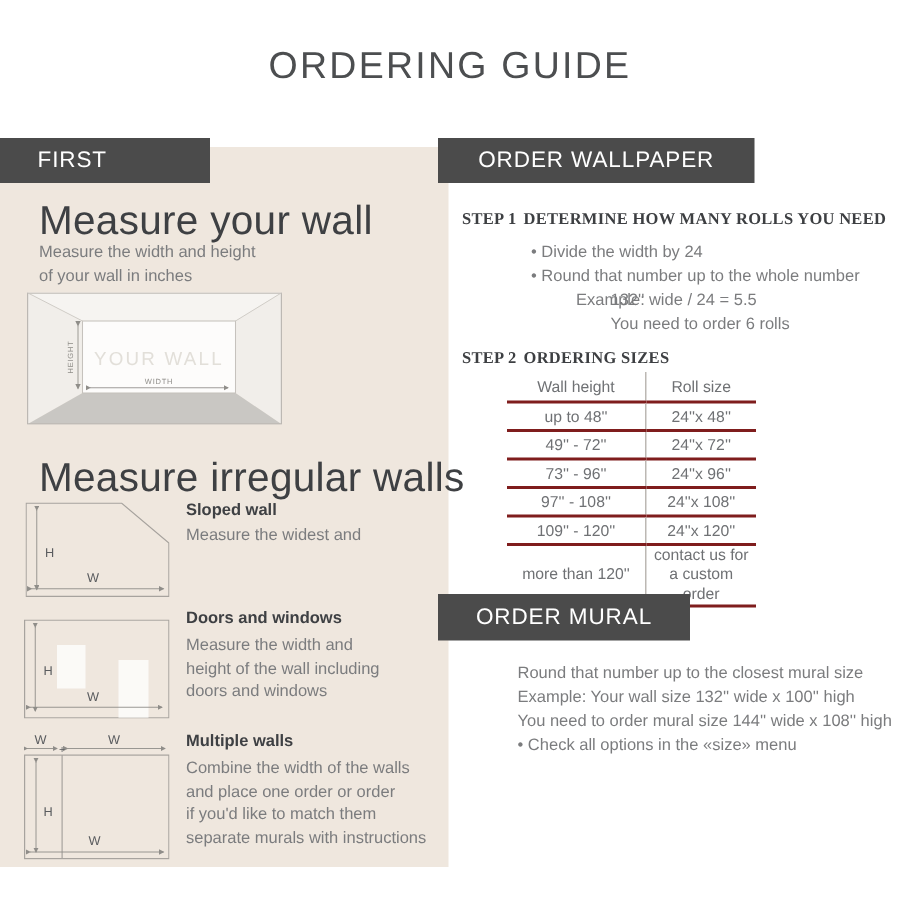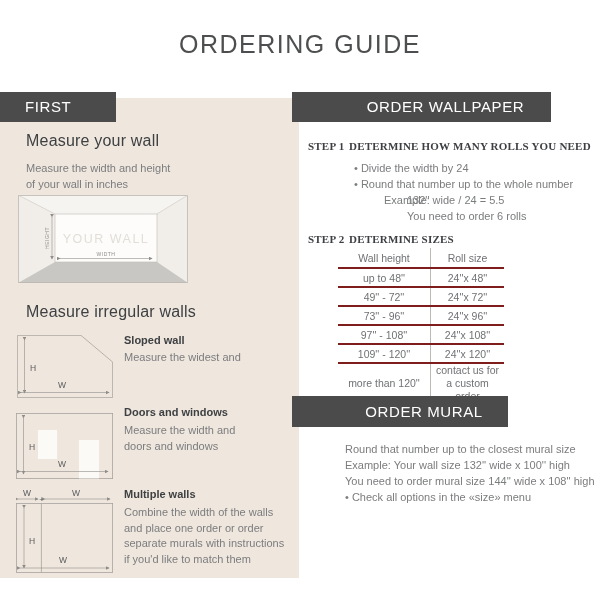--- a/index.html
+++ b/index.html
@@ -15,27 +15,27 @@
     top:30px;left:0;width:600px;text-align:center;
     font-size:25px;letter-spacing:1.5px;color:#4c4e50;font-weight:400;
   }
 
   
   .beige-panel{left:0;top:98px;width:299px;height:480px;background:#efe7de;}
 
   
   .banner{
     background:#4b4b4b;color:#ffffff;font-size:15px;letter-spacing:.6px;
-    height:30px;line-height:30px;padding-left:48px;
+    height:30px;line-height:30px;
   }
-  .banner-first{left:0;top:92px;width:116px;padding-left:25px;box-sizing:border-box;}
+  .banner-first{left:0;top:92px;width:140px;padding-left:25px;box-sizing:border-box;}
   .banner-wallpaper{left:292px;top:92px;width:211px;text-align:center;}
   .banner-mural{left:292px;top:396px;width:168px;height:31px;line-height:31px;text-align:center;}
 
-  .h1{font-size:16px;color:#3e4043;font-weight:400;letter-spacing:.2px;}
+  .h1{font-size:27px;color:#3e4043;font-weight:400;letter-spacing:.2px;}
   .gray{font-size:11px;color:#7b7c7e;line-height:16px;}
   .item-title{font-size:11px;font-weight:700;color:#3e4043;}
   .item-desc{font-size:11px;color:#7b7c7e;line-height:15.5px;}
 
   
   .step-caps{font-size:11px;font-weight:700;color:#3d3f42;letter-spacing:.2px;font-family:Liberation Serif, serif;}
   .body-line{font-size:11px;color:#7b7c7e;line-height:16px;}
 
   
   table.sizes{border-collapse:collapse;table-layout:fixed;width:166px;}
@@ -107,56 +107,57 @@
   <rect x="22" y="17" width="19" height="29" fill="#fbfaf7"></rect>
   <rect x="63" y="27" width="20" height="38.4" fill="#fbfaf7"></rect>
   <line x1="7.5" y1="5" x2="7.5" y2="61" stroke="#8f8d89" stroke-width="0.6" marker-start="url(#ah)" marker-end="url(#ah)"></line>
   <text x="13" y="37" class="diagram-label">H</text>
   <line x1="4" y1="58.5" x2="92" y2="58.5" stroke="#8f8d89" stroke-width="0.6" marker-start="url(#ah)" marker-end="url(#ah)"></line>
   <text x="46" y="54" text-anchor="middle" class="diagram-label">W</text>
 </svg>
 <div class="abs item-title" style="left:124px;top:406px;">Doors and windows</div>
 <div class="abs item-desc" style="left:124px;top:423px;">
   <div>Measure the width and</div>
+  <div>height of the wall including</div>
   <div>doors and windows</div>
 </div>
 
 <svg class="abs" style="left:16px;top:487px;" width="97" height="88" viewBox="0 0 97 88">
   <rect x="0.4" y="16.4" width="96.2" height="69" fill="none" stroke="#a7a39e" stroke-width="0.8"></rect>
   <line x1="25.4" y1="16.4" x2="25.4" y2="85.4" stroke="#a7a39e" stroke-width="0.8"></line>
   <line x1="2" y1="12" x2="22" y2="12" stroke="#8f8d89" stroke-width="0.6" marker-start="url(#ah)" marker-end="url(#ah)"></line>
   <line x1="29" y1="12" x2="94" y2="12" stroke="#8f8d89" stroke-width="0.6" marker-start="url(#ah)" marker-end="url(#ah)"></line>
   <text x="11" y="9" text-anchor="middle" class="diagram-label">W</text>
   <text x="25.4" y="15" text-anchor="middle" class="diagram-label" style="font-size:7px;">+</text>
   <text x="60" y="9" text-anchor="middle" class="diagram-label">W</text>
   <line x1="8" y1="21" x2="8" y2="81" stroke="#8f8d89" stroke-width="0.6" marker-start="url(#ah)" marker-end="url(#ah)"></line>
   <text x="13" y="57" class="diagram-label">H</text>
   <line x1="4" y1="81" x2="93" y2="81" stroke="#8f8d89" stroke-width="0.6" marker-start="url(#ah)" marker-end="url(#ah)"></line>
   <text x="47" y="76" text-anchor="middle" class="diagram-label">W</text>
 </svg>
 <div class="abs item-title" style="left:124px;top:488px;">Multiple walls</div>
 <div class="abs item-desc" style="left:124px;top:505px;">
   <div>Combine the width of the walls</div>
   <div>and place one order or order</div>
+  <div>if you'd like to match them</div>
   <div>separate murals with instructions</div>
-  <div>if you'd like to match them</div>
 </div>
 
 <div class="abs banner banner-wallpaper">ORDER WALLPAPER</div>
 
 <div class="abs step-caps" style="left:308px;top:140px;">STEP 1</div>
 <div class="abs step-caps" style="left:349px;top:140px;">DETERMINE HOW MANY ROLLS YOU NEED</div>
 <div class="abs body-line" style="left:354px;top:160px;">• Divide the width by 24</div>
 <div class="abs body-line" style="left:354px;top:176px;">• Round that number up to the whole number</div>
 <div class="abs body-line" style="left:372px;top:192px;padding-left:12px;">Example:</div>
 <div class="abs body-line" style="left:407px;top:192px;">132'' wide / 24 = 5.5</div>
 <div class="abs body-line" style="left:407px;top:208px;">You need to order 6 rolls</div>
 
 <div class="abs step-caps" style="left:308px;top:233px;">STEP 2</div>
-<div class="abs step-caps" style="left:349px;top:233px;">DETERMINE SIZES</div>
+<div class="abs step-caps" style="left:349px;top:233px;">ORDERING SIZES</div>
 
 <table class="abs sizes" style="left:338px;top:248px;">
   <tbody>
       <tr>
     <th>Wall height</th>
     <th>Roll size</th>
   </tr>
   <tr>
     <td>up to 48''</td>
     <td>24''x 48''</td>

